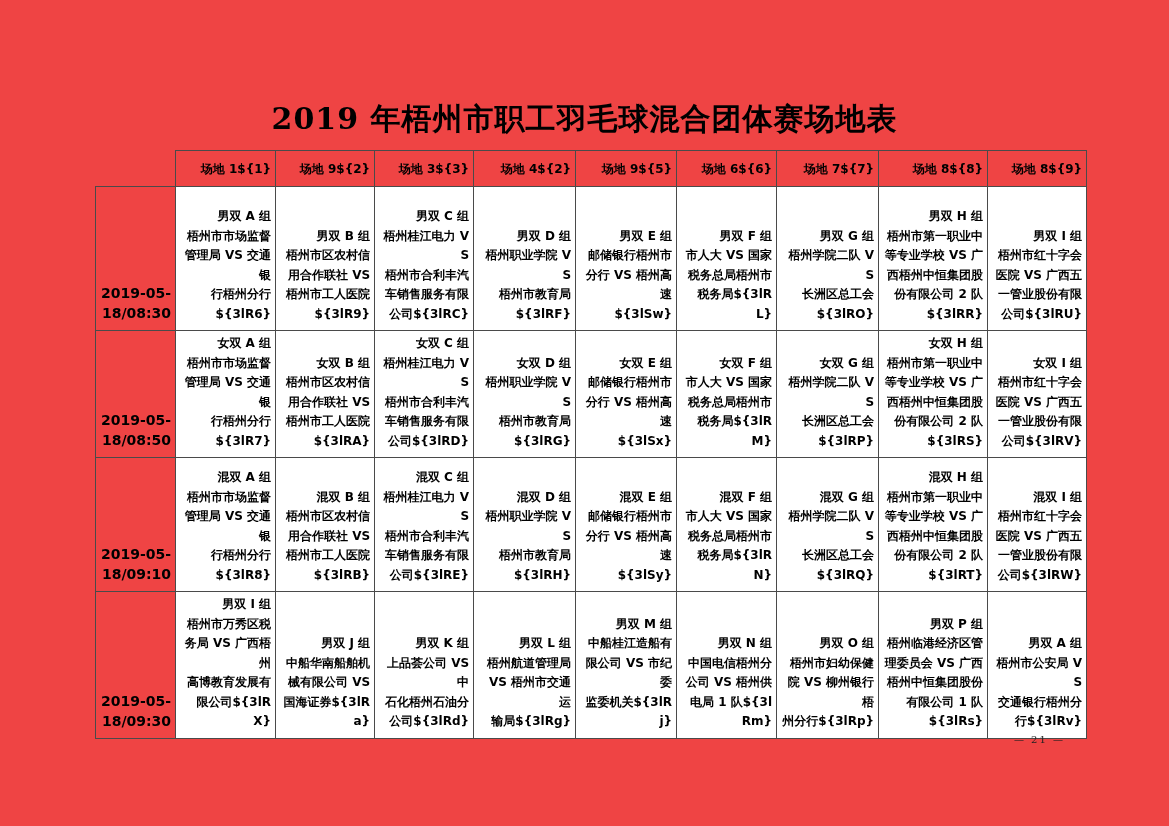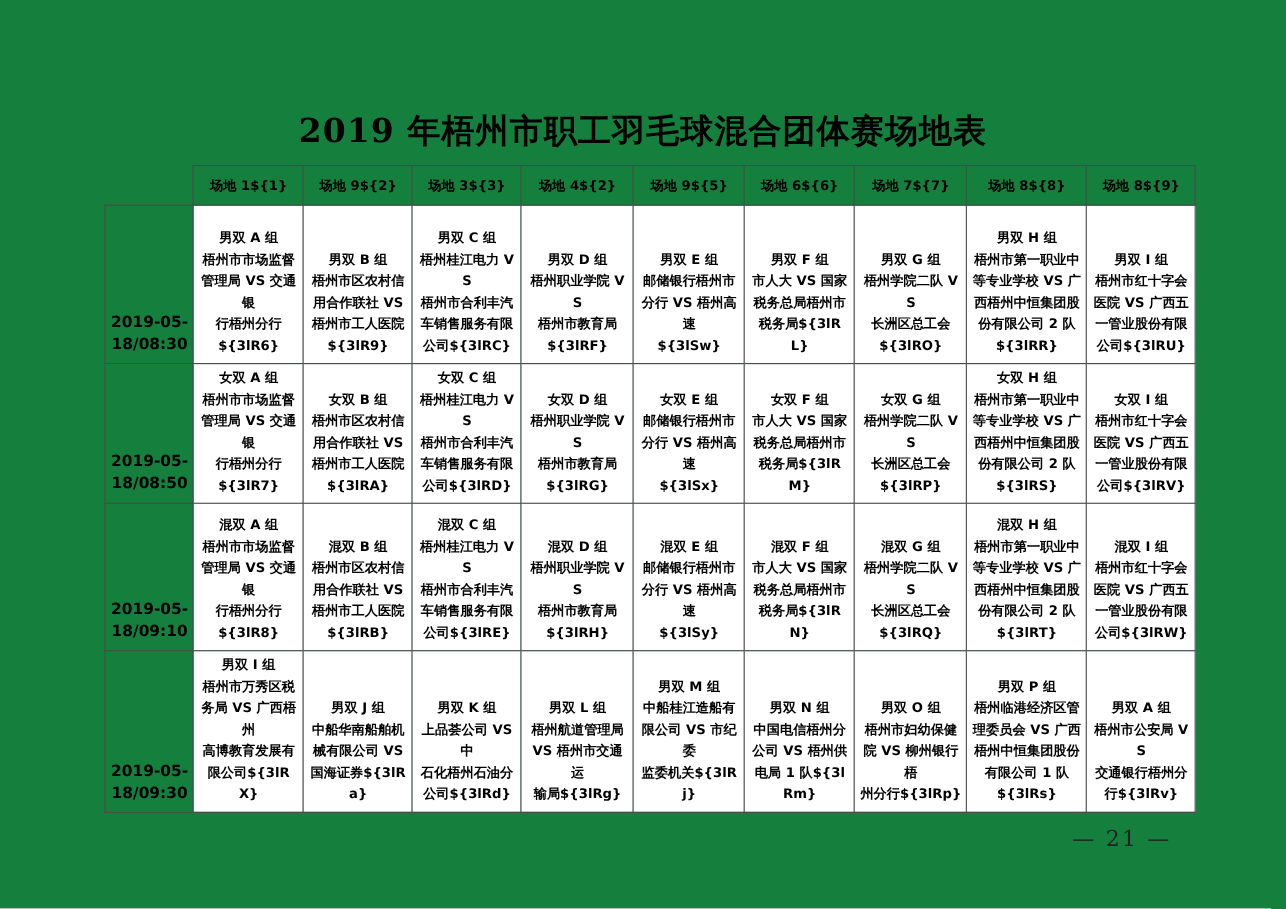--- a/index.html
+++ b/index.html
@@ -1,19 +1,19 @@
 <!DOCTYPE html>
 <html><head>
 <meta charset="utf-8">
 <style>
   html,body { margin:0; padding:0; background:#ffffff; }
   .page {
     position:relative;
     width:1169px; height:826px;
-    background:#15803d;
+    background:#ef4444;
     font-family:"DejaVu Sans","Liberation Sans",sans-serif;
     color:#000000;
     overflow:hidden;
   }
   .doc-title {
     position:absolute;
     top:99px; left:0; width:100%;
     text-align:center;
     font-family:"DejaVu Serif","Liberation Serif",serif;
     font-size:30px;
@@ -23,21 +23,21 @@
   }
   table.schedule {
     position:absolute;
     left:95px; top:150px;
     border-collapse:collapse;
     table-layout:fixed;
   }
   .schedule th, .schedule td {
     border:1px solid #4a4a4a;
     vertical-align:bottom;
-    text-align:center;
+    text-align:right;
     font-size:12px;
     line-height:19.5px;
     padding:3px 4px 6px 5px;
     word-break:break-all;
     font-weight:normal;
     box-sizing:border-box;
   }
   .schedule .corner-cell {
     border:none;
   }
@@ -56,23 +56,23 @@
     white-space:nowrap;
     word-break:keep-all;
   }
   .schedule .match-cell { background:#ffffff;font-weight:bold; }
   .schedule tbody tr.r0 { height:144px; }
   .schedule tbody tr.r1 { height:125px; }
   .schedule tbody tr.r2 { height:134px; }
   .schedule tbody tr.r3 { height:126px; }
   .page-number {
     position:absolute;
-    top:750px; right:104px;
+    top:734px; right:104px;
     font-family:"DejaVu Serif","Liberation Serif",serif;
-    font-size:20px;
+    font-size:10px;
     letter-spacing:2px;
     color:#222222;
   }
 </style>
 </head>
 <body>
 
 <div class="page">
   <div class="doc-title">2019 年梧州市职工羽毛球混合团体赛场地表</div>
 

